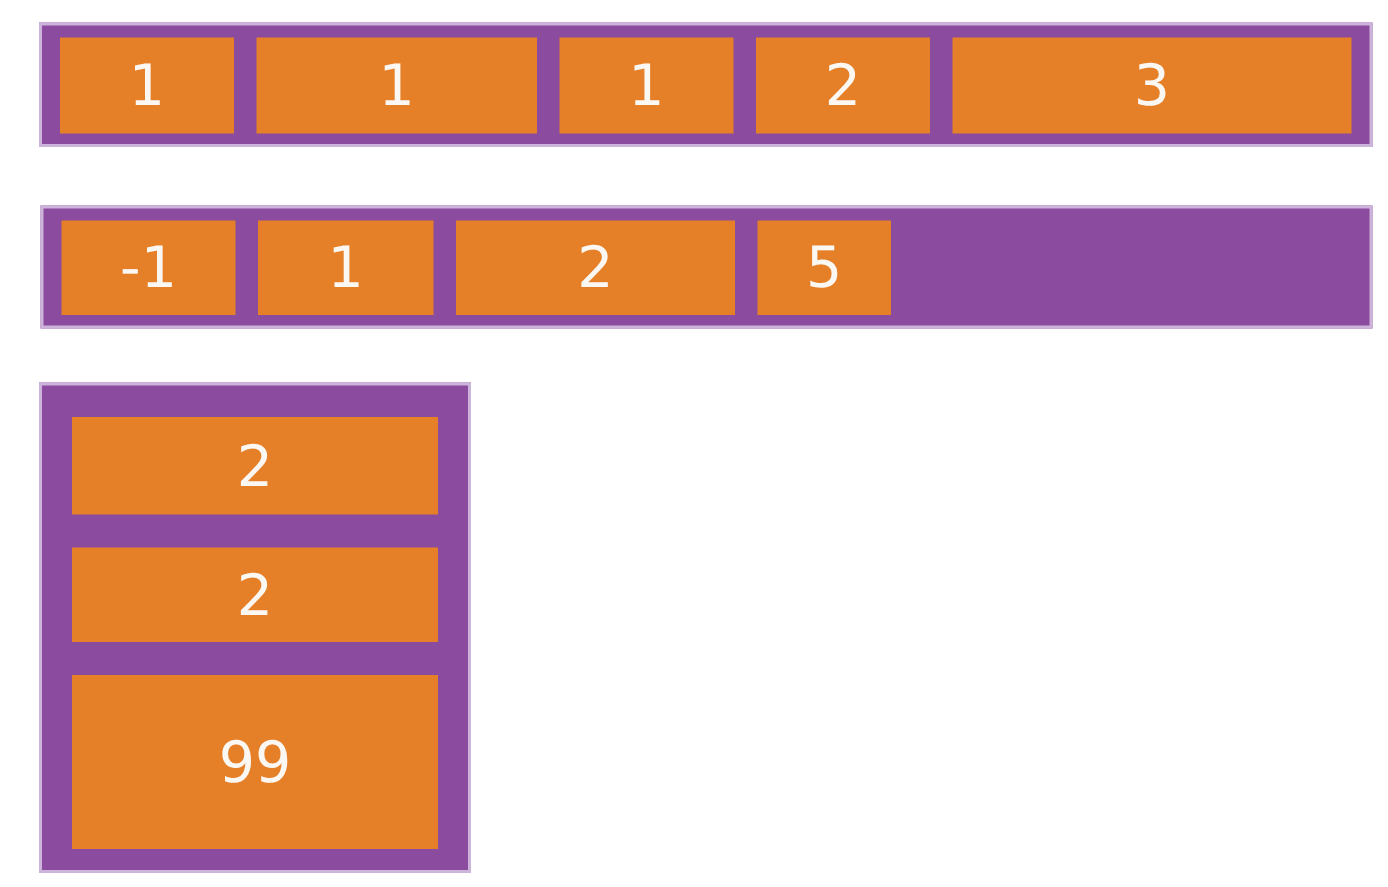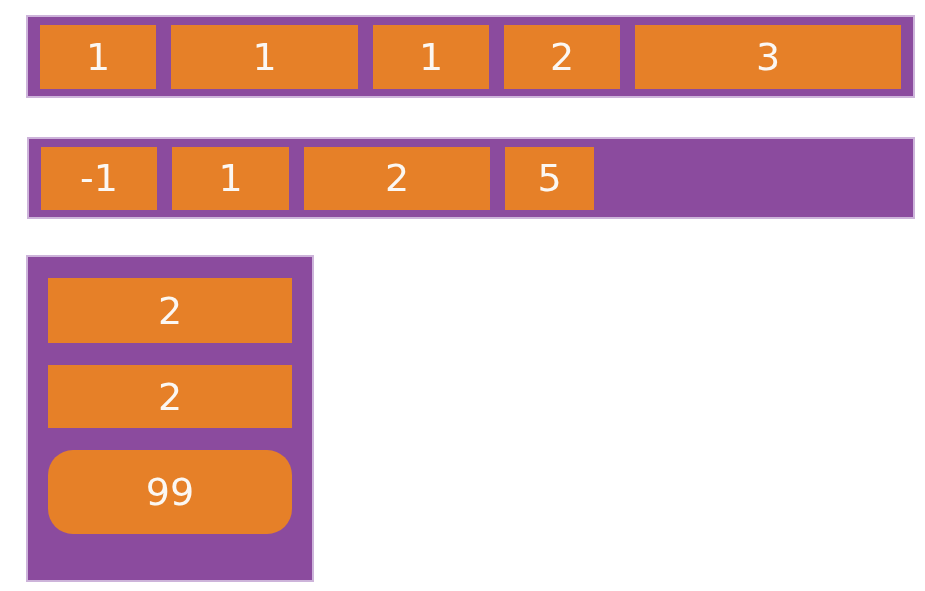--- a/index.html
+++ b/index.html
@@ -58,21 +58,21 @@
   
   #container-2 .flex-item { height: 63px; }
   .c2-i1 { width: 116px; }
   .c2-i2 { width: 117px; }
   .c2-i3 { width: 186px; }
   .c2-i4 { width: 89px; }
   
   #container-3 .flex-item { width: 100%; }
   .c3-i1 { height: 65px; }
   .c3-i2 { height: 63px; }
-  .c3-i3 { height: 84px; border-radius: 25px; }
+  .c3-i3 { height: 116px; }
 </style>
 </head>
 <body>
 
 <div class="canvas">
 
   <div id="container-1" class="flex-container horizontal">
     <div class="flex-item c1-i1">1</div>
     <div class="flex-item c1-i2">1</div>
     <div class="flex-item c1-i3">1</div>

